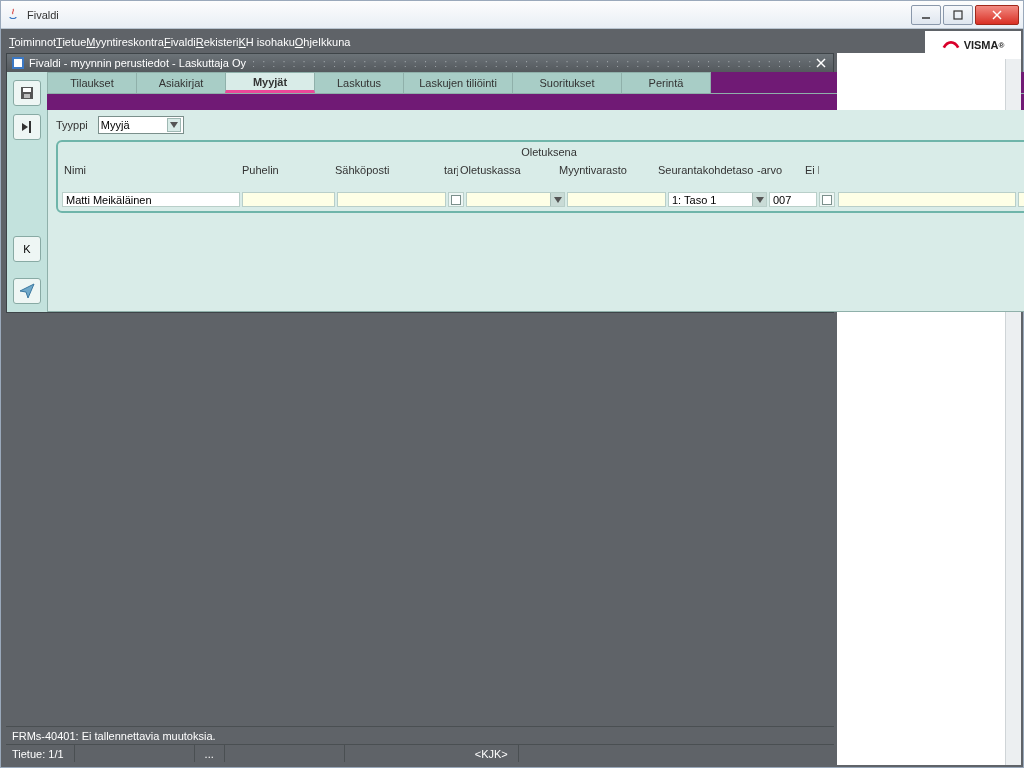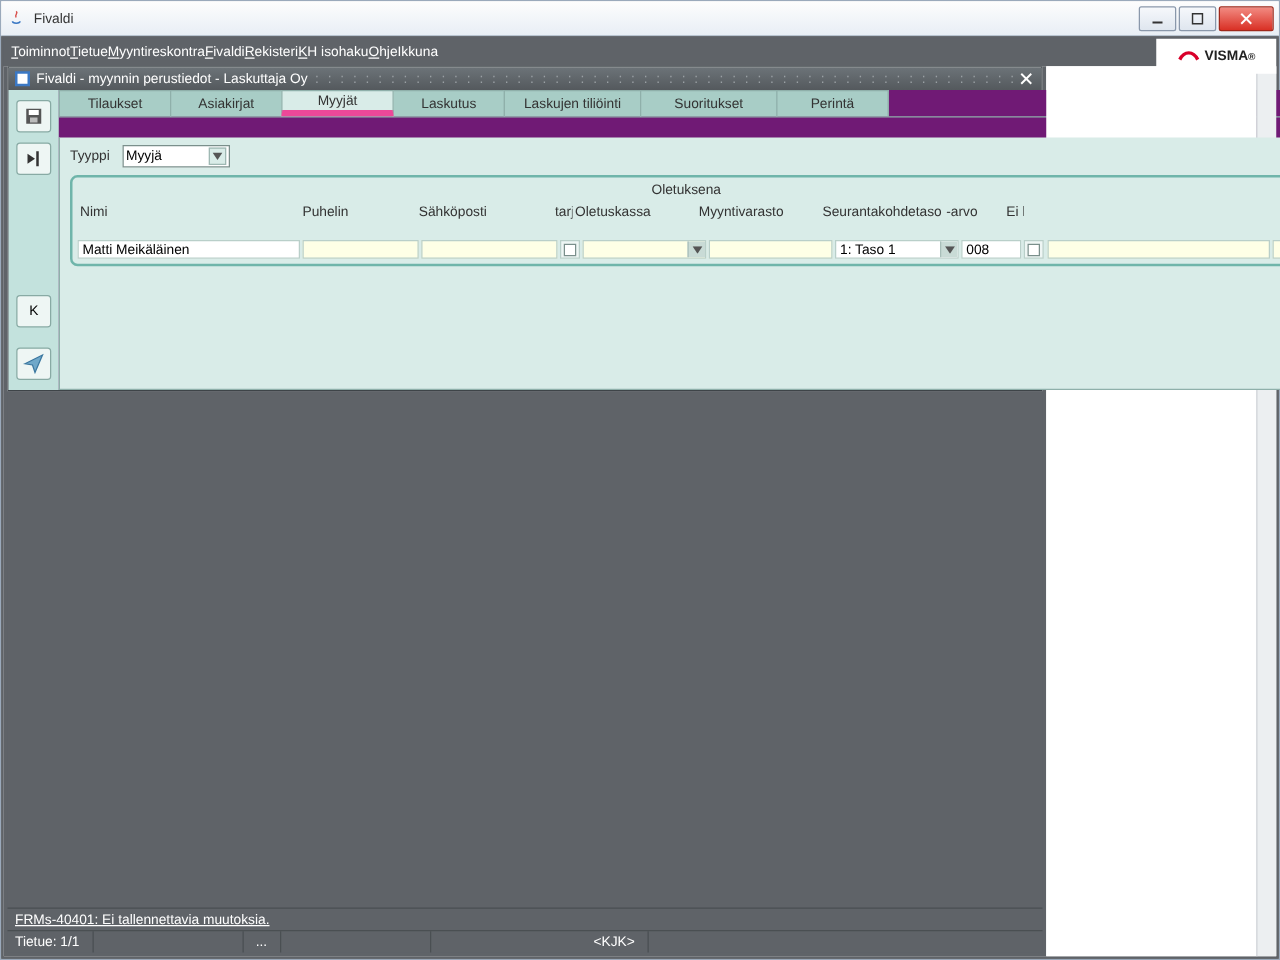--- a/index.html
+++ b/index.html
@@ -38,21 +38,21 @@
 .left-rail { width:48px; background:#c3e2dd; padding:8px 6px; display:flex; flex-direction:column; align-items:center; gap:8px;}
 .rail-btn { width:28px; height:26px; background:#eef6f4; border:1px solid #88aaa4; border-radius:3px; display:flex; align-items:center; justify-content:center;}
 .rail-btn.k { font-weight:normal; font-size:11px;}
 .rail-spacer { flex:1; }
 
 .content { flex:1; background:#701a75; display:flex; flex-direction:column; padding:0 0 0 0;gap:16px;}
 
 
 .tabs { display:flex; height:22px; border-bottom:1px solid #8fb0aa; }
 .tab { width:90px; display:flex; align-items:center; justify-content:center; background:#a8cdc6; border:1px solid #8fb0aa; border-bottom:none; margin-right:-1px; color:#333;}
-.tab.active { background:#d9ece8; border-bottom:5px solid #ec4899; position:relative; z-index:2; font-weight:normal;}
+.tab.active { background:#d9ece8; border-bottom:3px solid #ec4899; position:relative; z-index:2; font-weight:bold;}
 
 .panel { flex:1; background:#d9ece8; border:1px solid #8fb0aa; border-top:none; padding:6px 8px 8px 8px; position:relative; display:flex; flex-direction:column;}
 
 .type-row { display:flex; align-items:center; gap:10px; margin-bottom:6px;}
 .type-row label { color:#333; }
 .combo { width:86px; height:18px; background:#fff; border:1px solid #7a8f8b; display:flex; align-items:center; padding:0 2px;}
 .combo .cval { flex:1; }
 .combo .carrow { width:14px; height:14px; background:#d9ece8; border:1px solid #9fb8b3; display:flex; align-items:center; justify-content:center;}
 .help-btn { position:absolute; right:8px; top:4px; width:22px; height:22px; border-radius:50%; background:radial-gradient(circle at 30% 30%, #6fb7f0, #1e6db5); color:#fff; display:flex; align-items:center; justify-content:center; font-weight:bold; font-size:13px; border:1px solid #2a6aa0;}
 
@@ -77,21 +77,21 @@
 .gcell { height:15px; border:1px solid #b9cfc9; background:#feffe6; margin-right:2px; display:flex; align-items:center; padding:0 3px; overflow:hidden;}
 .gcell.bg-white { background:#fff; }
 .gcell.chk { padding:0; justify-content:center; background:#eef6f4;}
 .gcell.combo-cell { padding:0; }
 .gcell.combo-cell .cinner { flex:1; padding:0 3px; }
 .gcell.combo-cell .cbtn { width:14px; height:100%; background:#c9dbd6; border-left:1px solid #a8beb9; display:flex; align-items:center; justify-content:center;}
 .chkbox { width:10px; height:10px; border:1px solid #7a8f8b; background:#fff;}
 
 
 .filler { flex:1; background:#5f6368;}
-.statusbar { height:18px; background:#5f6368; color:#fff; padding:0 6px; display:flex; align-items:center; border-top:1px solid #4a4f52;text-decoration:underline;}
+.statusbar { height:18px; background:#5f6368; color:#fff; padding:0 6px; display:flex; align-items:center; border-top:1px solid #4a4f52;}
 .statusbar2 { height:18px; background:#5f6368; color:#fff; padding:0 6px; display:flex; align-items:center; border-top:1px solid #4a4f52;}
 .statusbar2 .seg { border-right:1px solid #4a4f52; padding:0 10px; height:100%; display:flex; align-items:center;}
 .statusbar2 .seg.first{ padding-left:0;}
 .statusbar2 .kjk { margin-left:120px;}
 .right-scroll-track { width:16px; background:#eceff1; border-left:1px solid #cfd4d7;}
 .right-pane-wrap { flex:1; display:flex; background:#fff;}
 .right-blank { flex:1; background:#fff; }
 
 svg.triangle { width:8px; height:6px; }
 </style>
@@ -260,21 +260,21 @@
                         </div>
                         <div class="gcell col-var"></div>
                         <div class="gcell col-taso combo-cell bg-white">
                           <span class="cinner">1: Taso 1</span>
                           <span class="cbtn">
                             <svg class="triangle" viewBox="0 0 8 6">
                               <polygon points="0,0 8,0 4,6" fill="#555"></polygon>
                             </svg>
                           </span>
                         </div>
-                        <div class="gcell col-arvo bg-white">008</div>
+                        <div class="gcell col-arvo bg-white">007</div>
                         <div class="gcell col-kayt chk">
                           <div class="chkbox"></div>
                         </div>
                       </div>
                       <div class="grow">
                         <div class="gcell col-nimi "></div>
                         <div class="gcell col-puh"></div>
                         <div class="gcell col-email"></div>
                         <div class="gcell col-tarj chk">
                           <div class="chkbox"></div>

